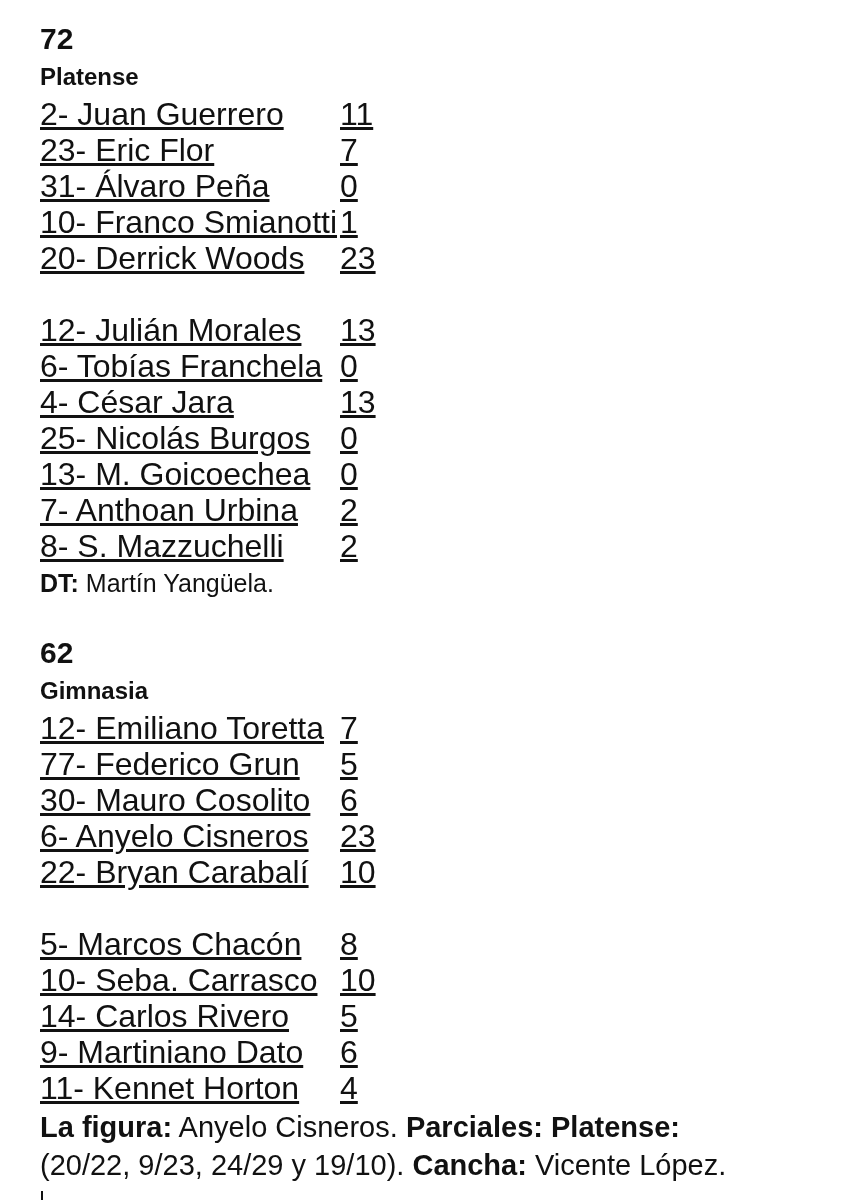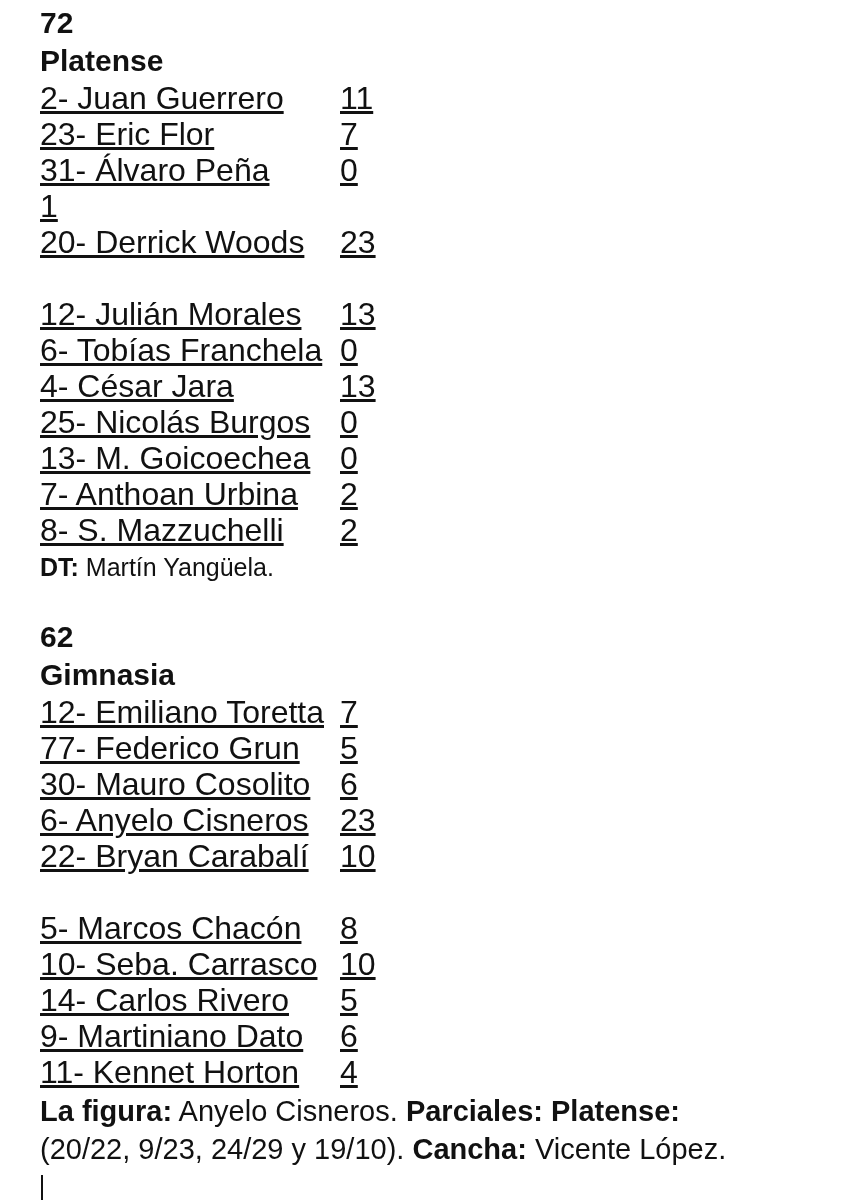--- a/index.html
+++ b/index.html
@@ -11,31 +11,31 @@
     width: 855px;
     height: 1200px;
     font-family: "Liberation Sans", sans-serif;
     color: #111111;
     overflow: hidden;
   }
   .sheet {
     width: 745px;
     height: 1200px;
     box-sizing: border-box;
-    padding: 4px 18px 0 40px;
+    padding: 20px 18px 0 40px;
     position: relative;
   }
   .score {
     font-size: 30px;
     font-weight: bold;
     line-height: 38px;
     letter-spacing: 0px;
   }
   .team {
-    font-size: 30px;
+    font-size: 24px;
     font-weight: bold;
     line-height: 38px;
   }
   .player-row {
     display: flex;
     align-items: flex-end;
     line-height: 36px;
     font-size: 32px;
     text-decoration: underline;
   }
@@ -94,20 +94,21 @@
     </div>
     <div class="player-row">
       <span class="p-name">23- Eric Flor</span>
       <span class="p-pts">7</span>
     </div>
     <div class="player-row">
       <span class="p-name">31- Álvaro Peña</span>
       <span class="p-pts">0</span>
     </div>
     <div class="player-row">
+      <span class="p-name">10- Franco Smianotti</span>
       <span class="p-pts">1</span>
     </div>
     <div class="player-row">
       <span class="p-name">20- Derrick Woods</span>
       <span class="p-pts">23</span>
     </div>
 
     <div class="gap"></div>
 
     <div class="player-row">

